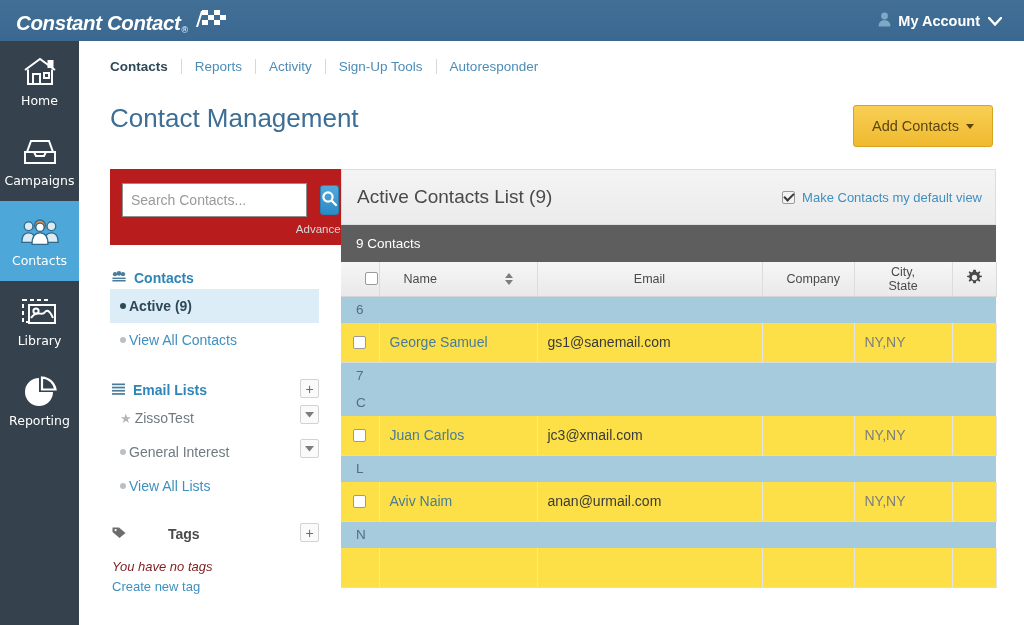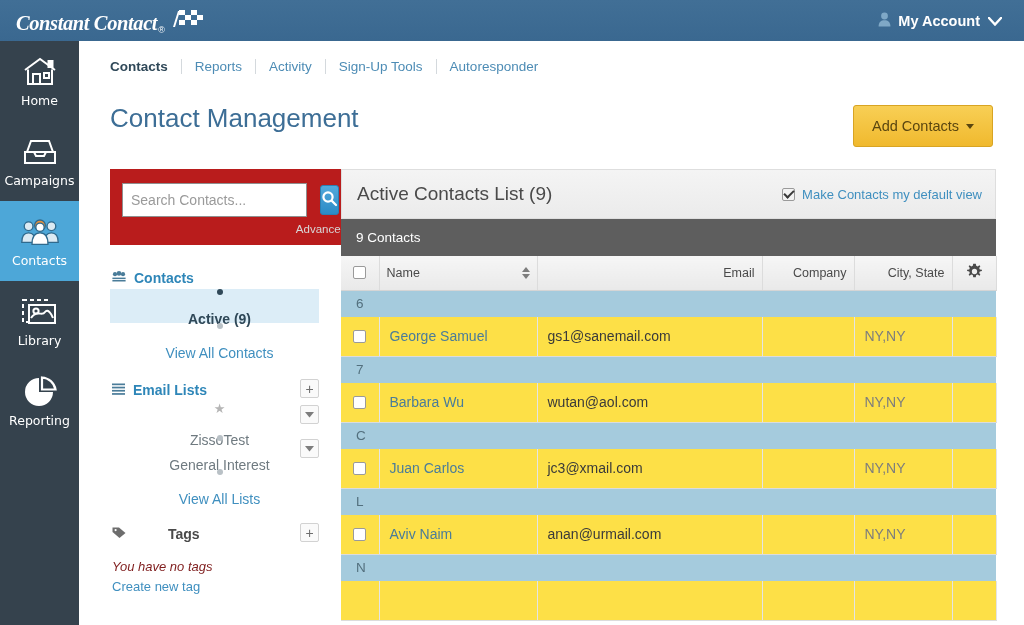--- a/index.html
+++ b/index.html
@@ -15,21 +15,21 @@
     position: absolute; top: 0; left: 0;
     width: 1024px; height: 41px;
     background: #3d6e96;
     background-image: linear-gradient(to bottom, #416f96 0%, #3a6890 100%);
     display: flex; align-items: center; justify-content: space-between;
   }
   .logo-wrap { display: flex; align-items: flex-end; padding-left: 16px; }
   .logo-text {
     color: #ffffff; font-size: 20.5px; font-weight: bold;
     font-style: italic; letter-spacing: -0.4px;
-    font-family: Liberation Serif, serif;
+    font-family: Liberation Sans, sans-serif;
   }
   .logo-tm { color: #ffffff; font-size: 9px; vertical-align: super; margin-left:1px;}
   .logo-flag { margin-left: 6px; margin-bottom: 2px; }
 
   .account {
     display: flex; align-items: center; gap: 7px;
     padding-right: 22px; color: #ffffff;
     font-size: 14.5px; font-weight: bold;
   }
   .person-ico { display:block; }
@@ -166,23 +166,22 @@
     position: absolute; right: 0; top: 4px;
     width: 19px; height: 19px;
     border: 1px solid #d2d2d2; background: #fafafa;
     border-radius: 2px; cursor: pointer;
     display:flex; align-items:center; justify-content:center;
   }
 
   .nav-item {
     position: relative;
     height: 34px; display: flex; align-items: center;
-    gap: 16px; padding-left: 10px; cursor: pointer;
+    gap: 3px; padding-left: 10px; cursor: pointer;
     font-size: 14px;
-    flex-direction: column;
   }
   .nav-item.selected { background: #dcedf7; }
   .nav-item .bullet {
     width: 6px; height: 6px; border-radius: 50%;
     background: #b9c1c6; flex-shrink: 0;
   }
   .nav-item.selected .bullet { background: #2f4858; }
   .nav-item .star { color: #b5b5b5; font-size: 13px; }
   .nav-item-label { color: #3f8fbf; }
   .nav-item.selected .nav-item-label { color: #2f4858; font-weight: bold; }
@@ -195,21 +194,21 @@
     font-size: 13px; color: #3f8fbf; margin-top: 5px;
     padding-left: 2px; cursor: pointer;
   }
 
   
   .panel {
     position: absolute; top: 128px; left: 262px;
     width: 655px;
   }
   .panel-hdr {
-    width: 655px; height: 50px;
+    width: 655px; height: 56px;
     background: #f0f0f0;
     background-image: linear-gradient(to bottom,#f4f4f4 0%, #ebebeb 100%);
     border: 1px solid #dedede;
     display: flex; align-items: center; justify-content: space-between;
     padding: 0 13px 0 15px;
   }
   .panel-title { font-size: 19px; color: #4a4a4a; }
   .default-view { display: flex; align-items: center; gap: 7px; }
   .cb {
     width: 13px; height: 13px; border: 1px solid #9a9a9a;
@@ -236,21 +235,21 @@
 
   
   .tbl { width: 655px; border-collapse: collapse; table-layout: fixed; }
   .tbl th {
     height: 34px;
     background: #efefef;
     background-image: linear-gradient(to bottom,#f6f6f6 0%, #e9e9e9 100%);
     border-bottom: 1px solid #d5d5d5;
     border-right: 1px solid #dcdcdc;
     font-size: 12.5px; font-weight: normal; color: #4a4a4a;
-    text-align: right; padding: 0 7px;
+    text-align: center; padding: 0 24px;
   }
   .tbl th:last-child { border-right: 1px solid #dcdcdc; }
   .th-name-inner { display:flex; align-items:center; justify-content:space-between;}
   .sort-arrows { display:flex; flex-direction:column; gap:2px; }
   .sa-up {
     width:0;height:0;border-left:4px solid transparent;border-right:4px solid transparent;
     border-bottom:5px solid #7d7d7d;
   }
   .sa-dn {
     width:0;height:0;border-left:4px solid transparent;border-right:4px solid transparent;
@@ -554,30 +553,20 @@
           <td class="cell-name">George Samuel</td>
           <td class="cell-email">gs1@sanemail.com</td>
           <td></td>
           <td class="cell-city">NY,NY</td>
           <td></td>
         </tr>
 
         <tr class="grp-row">
           <td colspan="6">7</td>
         </tr>
-        <tr>
-          <td class="cell-cb">
-              <span class="cb" style="margin:0 auto;"></span>
-            </td>
-          <td class="cell-name">Barbara Wu</td>
-          <td class="cell-email">wutan@aol.com</td>
-          <td></td>
-          <td class="cell-city">NY,NY</td>
-          <td></td>
-        </tr>
 
         <tr class="grp-row">
           <td colspan="6">C</td>
         </tr>
         <tr>
           <td class="cell-cb">
               <span class="cb" style="margin:0 auto;"></span>
             </td>
           <td class="cell-name">Juan Carlos</td>
           <td class="cell-email">jc3@xmail.com</td>

